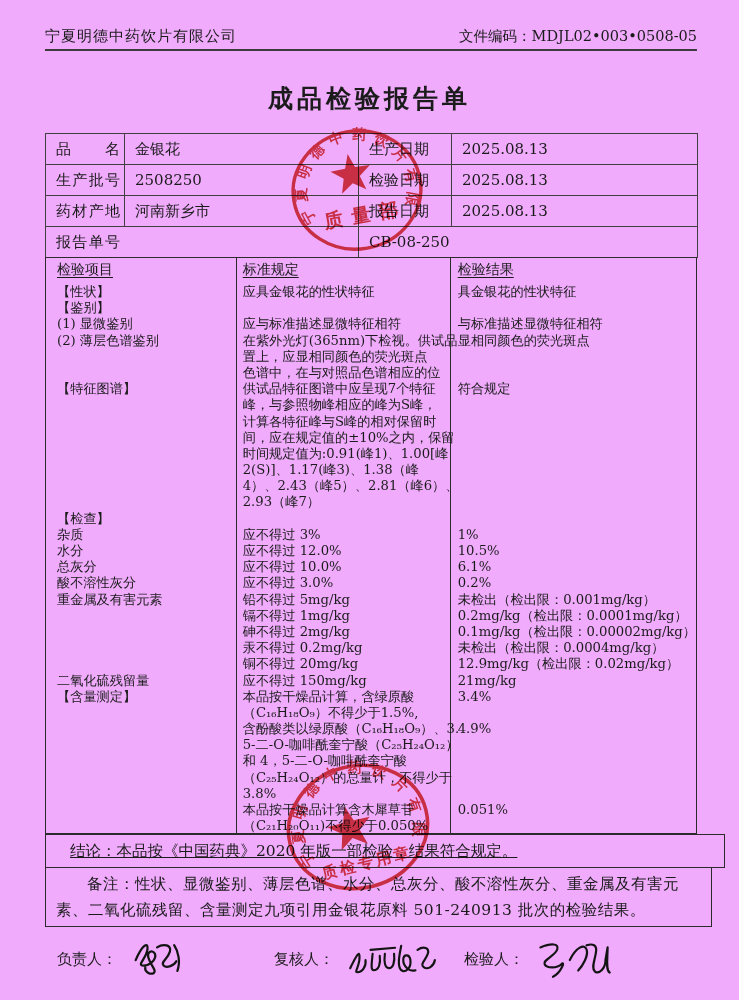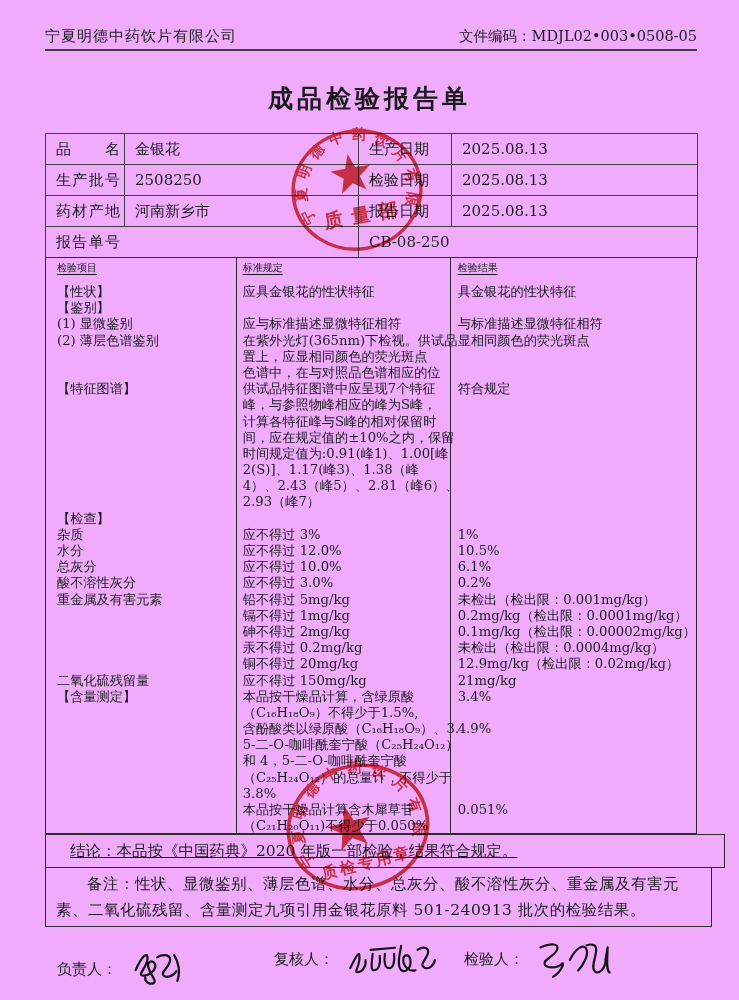--- a/index.html
+++ b/index.html
@@ -19,34 +19,34 @@
   table.info{position:absolute;left:45px;top:133px;width:652px;border-collapse:collapse;table-layout:fixed;}
   table.info td{border:1px solid #404040;height:30px;font-size:15px;padding:0 0 0 10px;vertical-align:middle;}
   .jl{display:inline-block;width:64px;text-align:justify;text-align-last:justify;}
   
   .main{position:absolute;left:45px;top:257px;width:650px;height:575px;
         border:1px solid #2b2b2b;display:flex;}
   .col{box-sizing:border-box;padding-top:3px;}
   .col1{width:214px;border-right:1px solid #2b2b2b;padding-left:11px;}
   .col2{width:214px;border-right:1px solid #2b2b2b;padding-left:6px;}
   .col3{flex:1;padding-left:7px;}
-  .chead{height:23px;font-size:10px;}
+  .chead{height:23px;font-size:14px;}
   .chead span{text-decoration:underline;text-underline-offset:3px;}
   .col2 .chead,.col3 .chead{}
   .ln{height:16.2px;line-height:16.2px;font-size:13.2px;white-space:pre;}
   
   .concl{position:absolute;left:45px;top:834px;width:630px;height:32px;
          border:1px solid #2b2b2b;font-size:15.5px;line-height:32px;padding:0 24px;text-decoration:underline;}
   .rmk{position:absolute;left:45px;top:867px;width:630px;height:55px;
        border:1px solid #2b2b2b;font-size:15.5px;line-height:26px;padding:3px 25px 0 10px;
        text-indent:2em;letter-spacing:.5px;}
   
   .signs{position:absolute;left:45px;top:938px;width:652px;height:62px;}
   .sgroup{position:absolute;top:12px;display:flex;align-items:flex-start;font-size:15px;}
-  .sg1{left:12px;margin-top:10px;} .sg2{left:229px;} .sg3{left:419px;}
+  .sg1{left:12px;} .sg2{left:229px;} .sg3{left:419px;}
   .sgroup svg{margin-left:8px;margin-top:-14px;}
   .ink{stroke:#141414;stroke-width:2.1;fill:none;stroke-linecap:round;stroke-linejoin:round;}
   
   .stamp{position:absolute;mix-blend-mode:multiply;opacity:.88;}
   .st-stroke{stroke:var(--stamp-red,#cf2b2b);fill:none;}
   .st-fill{fill:var(--stamp-red,#cf2b2b);}
   .st-text{fill:var(--stamp-red,#cf2b2b);font-family:"DejaVu Serif","Liberation Serif",serif;font-weight:bold;}
   .stamp1{left:277px;top:110px;transform:rotate(-10deg);}
   .stamp2{left:268px;top:742px;transform:rotate(-14deg);}
 </style>

